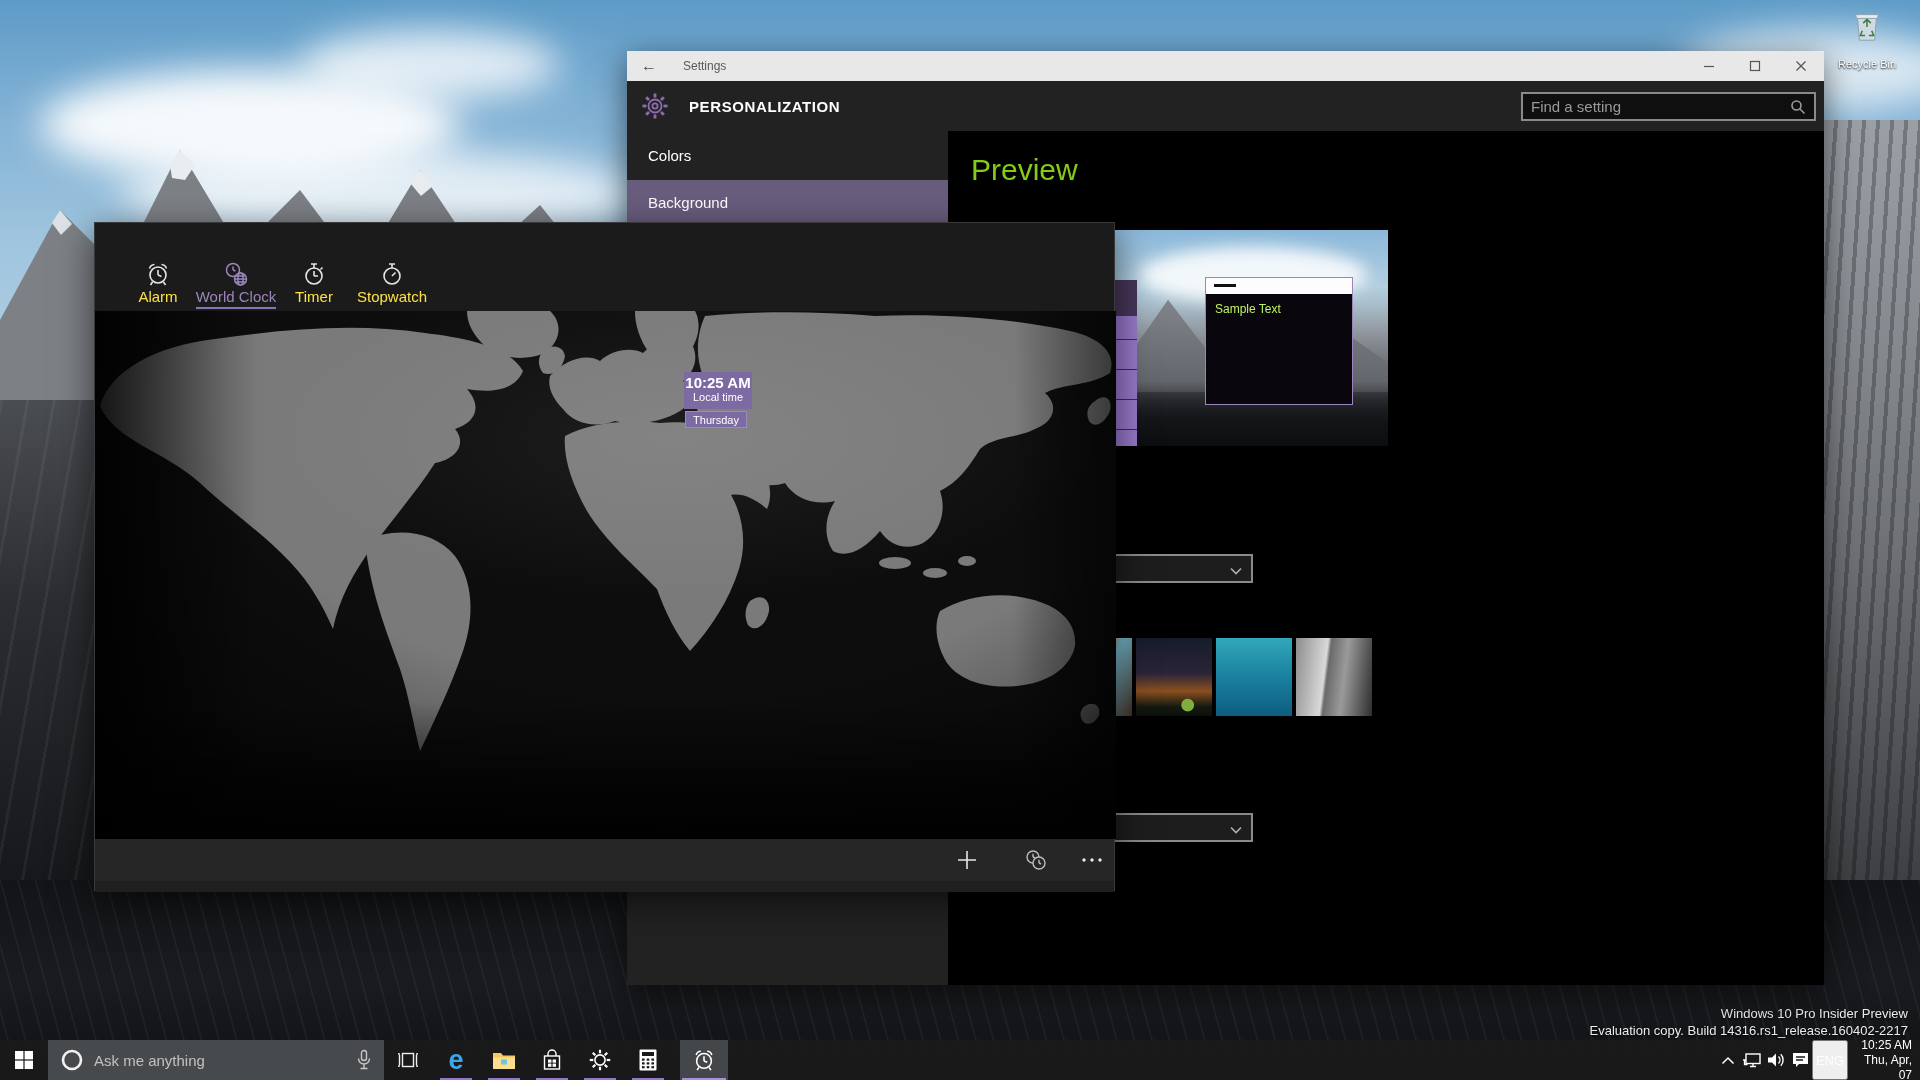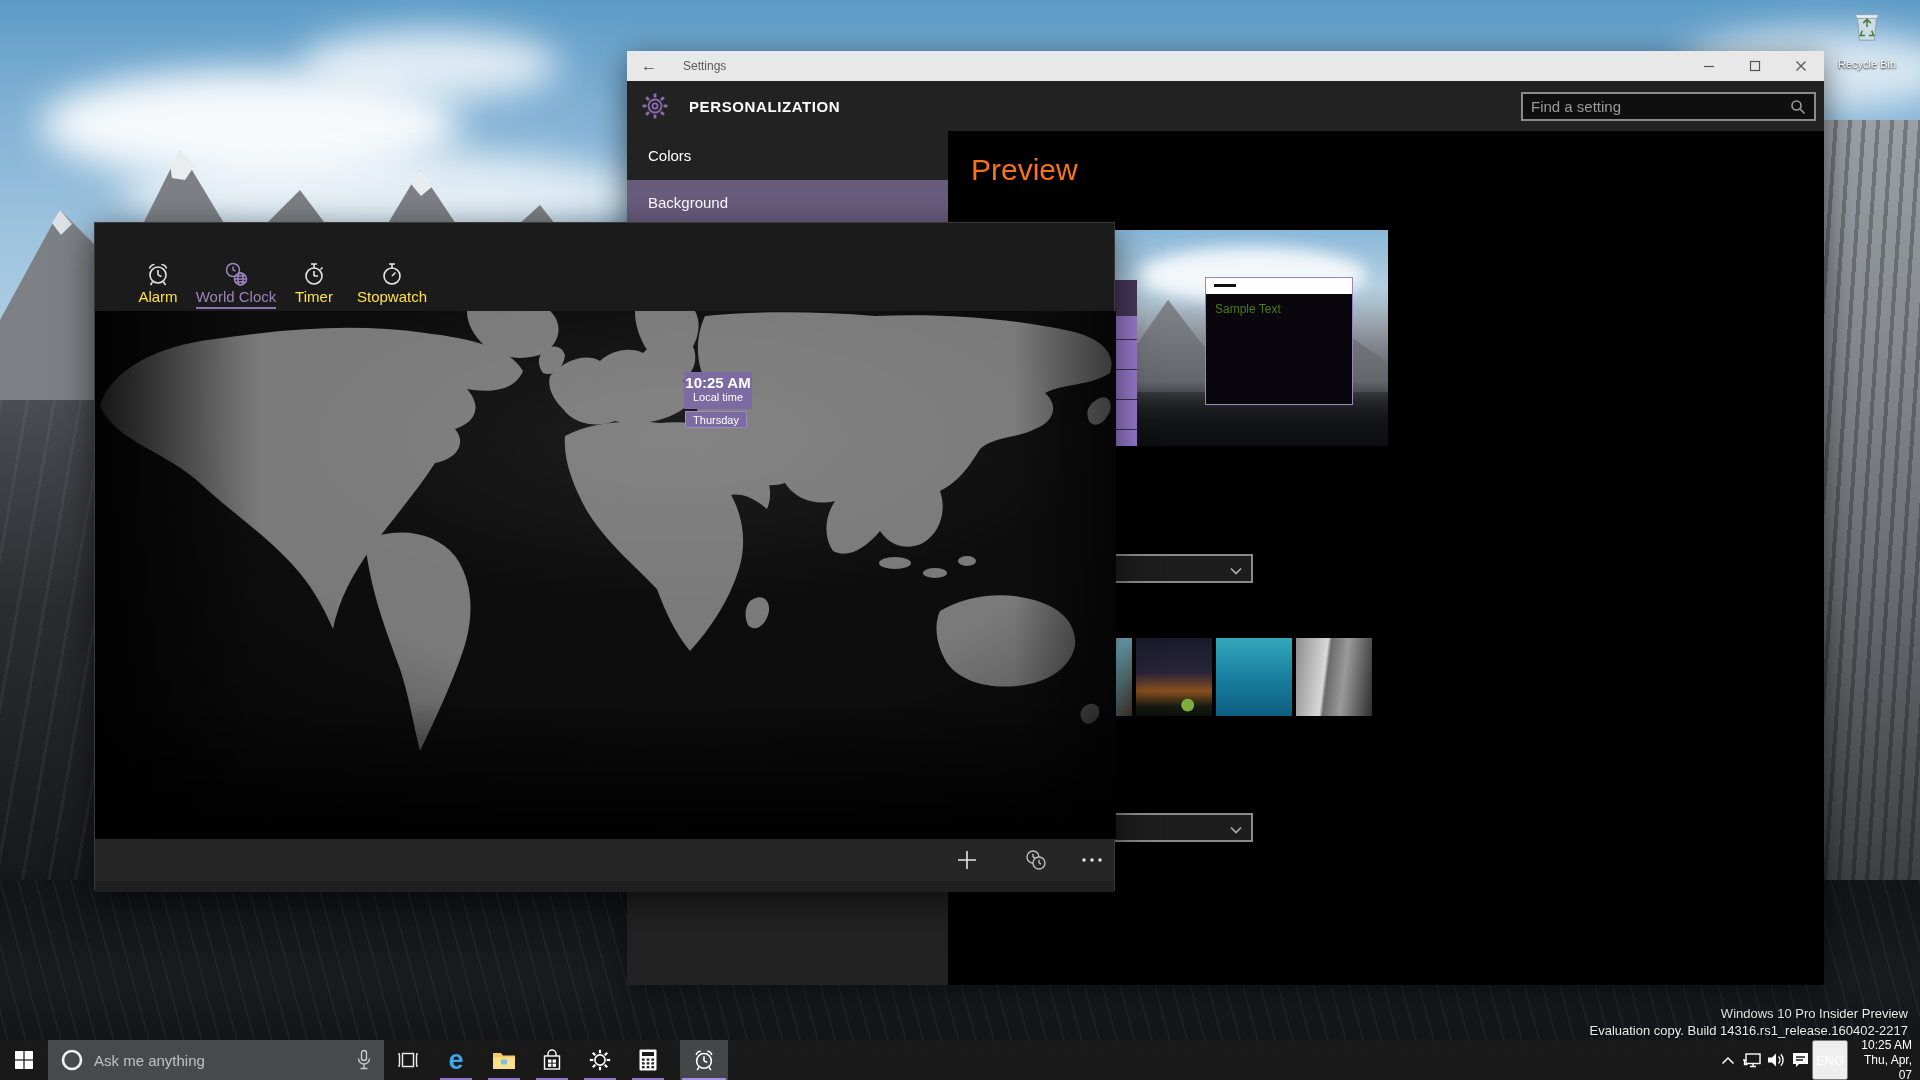--- a/index.html
+++ b/index.html
@@ -56,39 +56,39 @@
                border:2px solid #8a8a8a; display:flex; align-items:center; }
   .st-search input { flex:1; background:none; border:none; outline:none; color:#ccc; font-size:15px;
                      padding:0 8px; font-family:"Liberation Sans",sans-serif; }
   .st-search input::placeholder { color:#9a9a9a; }
   .st-search svg { margin-right:8px; }
   .st-sidebar { position:absolute; left:0; top:80px; width:321px; height:854px; background:#222; }
   .sb-item { height:45px; display:flex; align-items:center; padding-left:21px; color:#fff; font-size:15px;
              margin-top:2px; }
   .sb-item.selected { background:#695d7e; }
   .st-main { position:absolute; left:321px; top:80px; width:876px; height:854px; background:#000; }
-  .pv-heading { position:absolute; left:23px; top:22px; font-size:30px; font-weight:300; color:#f97316; }
+  .pv-heading { position:absolute; left:23px; top:22px; font-size:30px; font-weight:300; color:#84cc16; }
   .pv-img { position:absolute; left:25px; top:99px; width:415px; height:216px; overflow:hidden;
             background:linear-gradient(180deg,#8ab8da 0%,#b3cfe0 26%,#a9bfcd 34%,#8f959c 48%,
                        #6e7277 62%,#3b3e43 78%,#17181b 100%); }
   .pv-cloud { position:absolute; left:40%; top:8%; width:55%; height:26%; border-radius:50%;
               background:rgba(255,255,255,.85); filter:blur(8px); }
   .pv-peaks { position:absolute; left:0; top:30%; width:100%; height:45%;
               background:linear-gradient(180deg,#83878d 0%,#5f6368 100%);
               clip-path:polygon(0 100%,8% 55%,18% 80%,30% 15%,38% 60%,47% 5%,56% 55%,66% 25%,78% 65%,90% 40%,100% 70%,100% 100%); }
   .pv-ground { position:absolute; left:0; bottom:0; width:100%; height:30%;
                background:linear-gradient(180deg,rgba(23,24,27,0) 0%,#141518 60%,#0c0d0f 100%); }
   .pv-tiles { position:absolute; left:135px; top:50px; width:29px; height:166px;
               background:linear-gradient(#463659 0 36px, transparent 36px),
                          repeating-linear-gradient(180deg,#9577c9 0 29px,#3a2d4e 29px 30px); }
   .pv-sample { position:absolute; left:232px; top:47px; width:148px; height:128px;
                border:1px solid #9c85bd; background:#0a060d; }
   .pv-sample-tb { position:absolute; left:0; top:0; width:100%; height:16px; background:#fdfdfd; }
   .pv-sample-dash { position:absolute; left:8px; top:6px; width:22px; height:3px; background:#111; }
-  .pv-sample-text { position:absolute; left:9px; top:24px; color:#4d7c0f; font-size:12px; }
+  .pv-sample-text { position:absolute; left:9px; top:24px; color:#bef264; font-size:12px; }
   .st-dropdown { position:absolute; width:280px; height:29px; background:#1d1d1d; border:2px solid #8a8a8a; }
   .st-dropdown svg { position:absolute; right:8px; top:8px; }
   .dd1 { left:25px; top:423px; }
   .dd2 { left:25px; top:682px; }
   .thumbs { position:absolute; left:28px; top:507px; width:420px; height:78px; display:flex; }
   .thumb { width:76px; height:78px; margin-right:4px; }
   .th1 { background:linear-gradient(120deg,#5a4632 0%,#8a6a3c 50%,#3a2d20 100%); }
   .th2 { background:linear-gradient(115deg,#2b6a8f 0%,#d97f35 35%,#73b5c9 60%,#3f2b1e 100%); }
   .th3 { background:radial-gradient(circle at 68% 86%, #7fae3f 0 7%, transparent 8%),
                     linear-gradient(180deg,#161c2c 0%,#2a2438 45%,#8a4f1f 68%,#141a10 88%,#0c0f0a 100%); }

